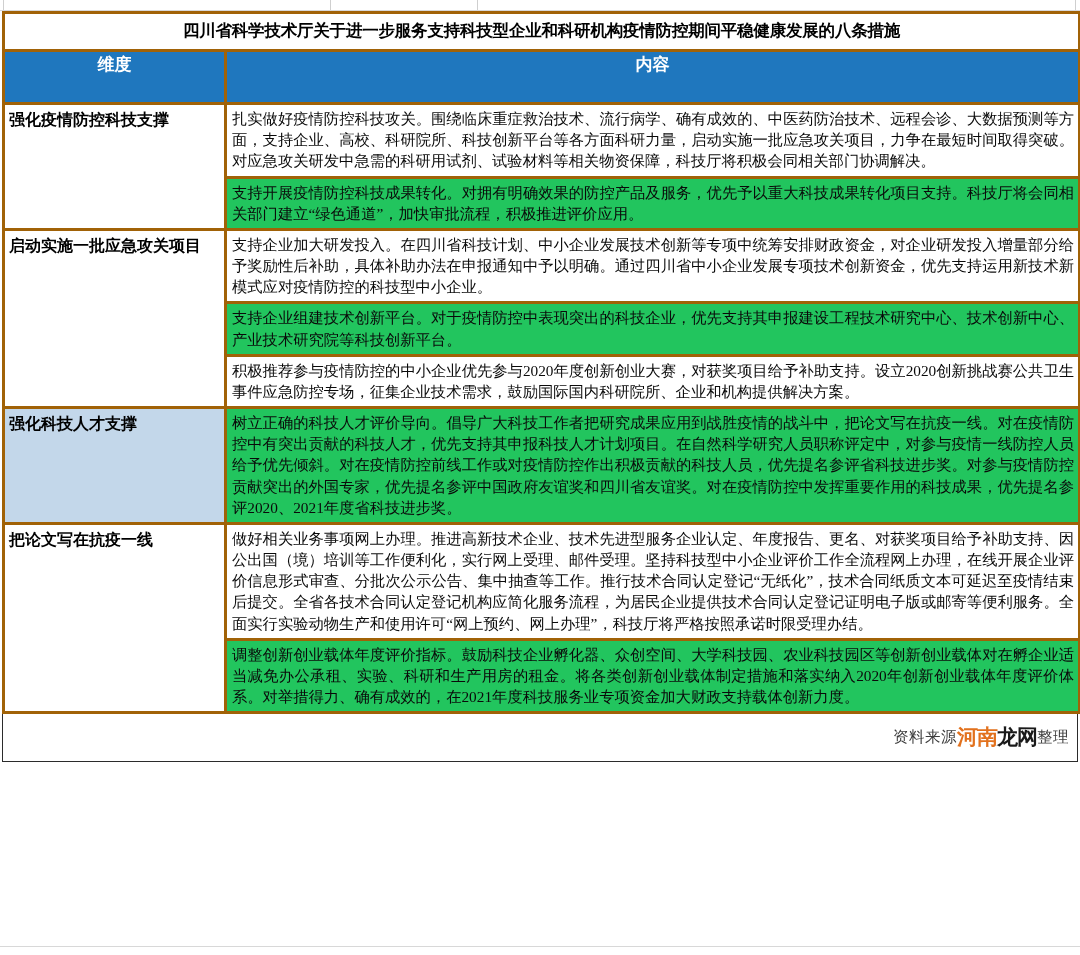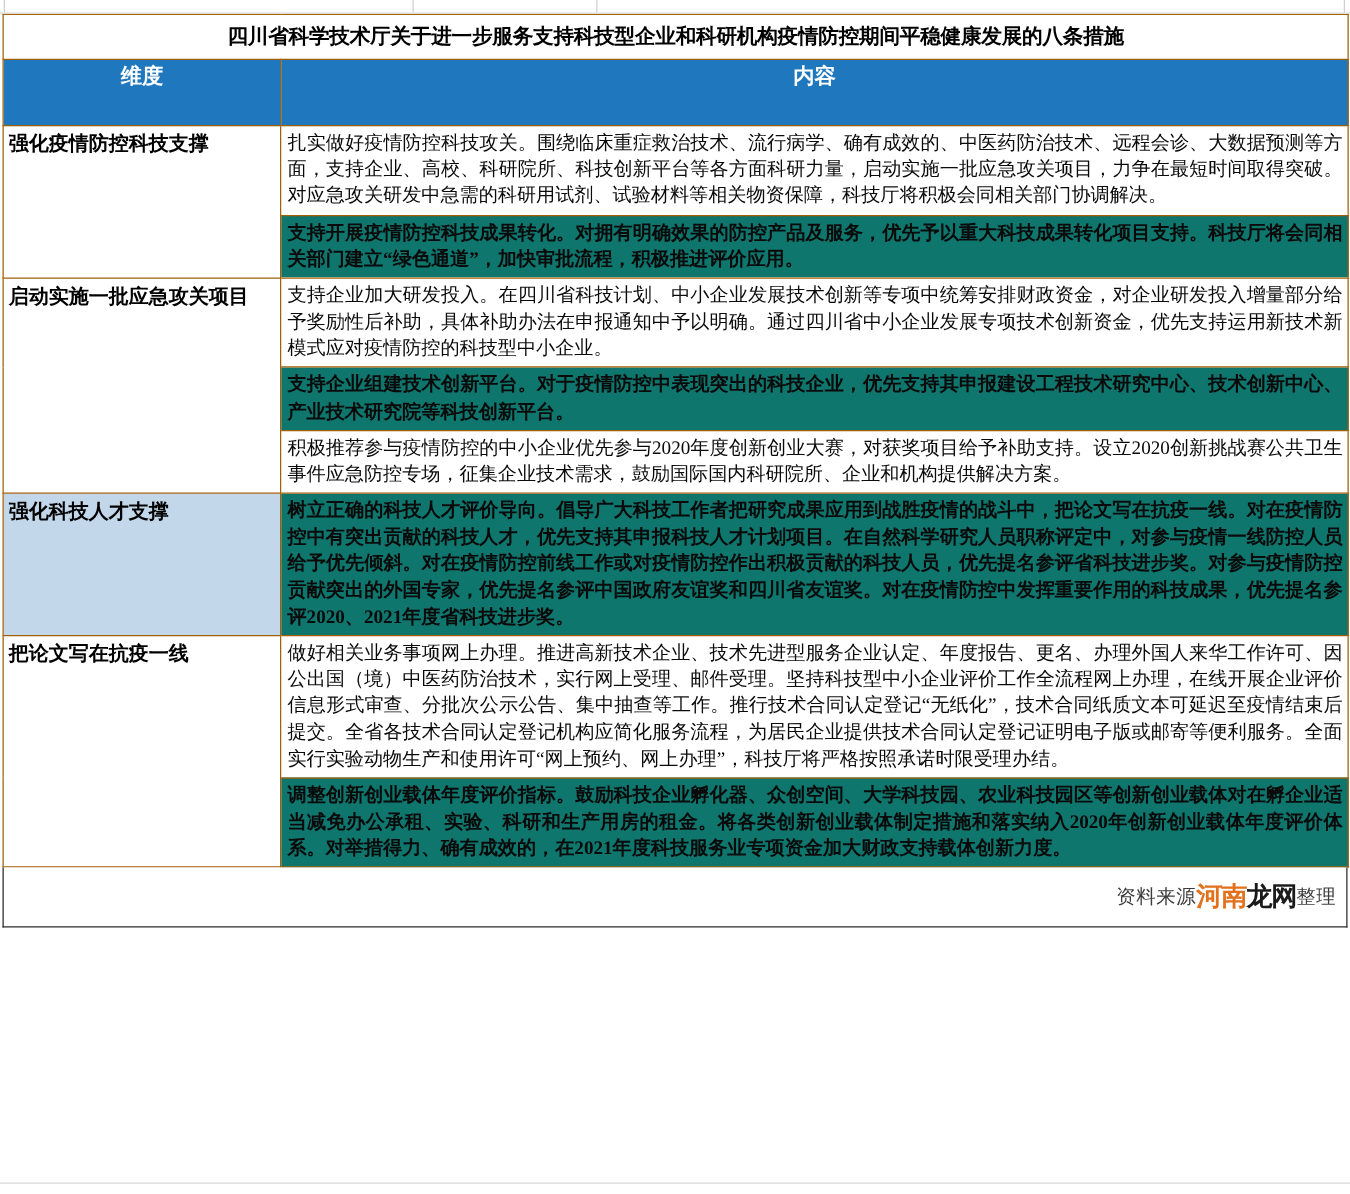--- a/index.html
+++ b/index.html
@@ -39,21 +39,21 @@
   }
 
   table.measures {
     border-collapse: collapse;
     width: 1076px;
     margin-left: 2px;
     table-layout: fixed;
   }
 
   table.measures td, table.measures th {
-    border: 1px solid #a16207;
+    border: 3px solid #a16207;
     vertical-align: top;
     box-sizing: border-box;
   }
 
   
   .title-cell {
     background: #ffffff;
     text-align: center;
     font-weight: bold;
     font-size: 16.5px;
@@ -94,21 +94,21 @@
   
   .content {
     font-size: 15.3px;
     line-height: 1.385;
     color: #0a0a0a;
     padding: 3px 4px 4px 5px;
     background: #ffffff;
     text-align: justify;
     text-justify: inter-ideograph;
   }
-  .content.shaded { background: #0f766e; font-weight: bold; }
+  .content.shaded { background: #22c55e; }
 
   
   .footer-wrap {
     width: 1076px;
     margin-left: 2px;
     position: relative;
     height: 48px;
     border-left: 1px solid #2b2b2b;
     border-right: 1px solid #2b2b2b;
     border-bottom: 1px solid #2b2b2b;
@@ -190,21 +190,21 @@
         <td class="content">积极推荐参与疫情防控的中小企业优先参与2020年度创新创业大赛，对获奖项目给予补助支持。设立2020创新挑战赛公共卫生事件应急防控专场，征集企业技术需求，鼓励国际国内科研院所、企业和机构提供解决方案。</td>
       </tr>
 
       <tr>
         <td class="dim shaded">强化科技人才支撑</td>
         <td class="content shaded">树立正确的科技人才评价导向。倡导广大科技工作者把研究成果应用到战胜疫情的战斗中，把论文写在抗疫一线。对在疫情防控中有突出贡献的科技人才，优先支持其申报科技人才计划项目。在自然科学研究人员职称评定中，对参与疫情一线防控人员给予优先倾斜。对在疫情防控前线工作或对疫情防控作出积极贡献的科技人员，优先提名参评省科技进步奖。对参与疫情防控贡献突出的外国专家，优先提名参评中国政府友谊奖和四川省友谊奖。对在疫情防控中发挥重要作用的科技成果，优先提名参评2020、2021年度省科技进步奖。</td>
       </tr>
 
       <tr>
         <td class="dim" rowspan="2">把论文写在抗疫一线</td>
-        <td class="content">做好相关业务事项网上办理。推进高新技术企业、技术先进型服务企业认定、年度报告、更名、办理外国人来华工作许可、因公出国（境）中医药防治技术，实行网上受理、邮件受理。坚持科技型中小企业评价工作全流程网上办理，在线开展企业评价信息形式审查、分批次公示公告、集中抽查等工作。推行技术合同认定登记“无纸化”，技术合同纸质文本可延迟至疫情结束后提交。全省各技术合同认定登记机构应简化服务流程，为居民企业提供技术合同认定登记证明电子版或邮寄等便利服务。全面实行实验动物生产和使用许可“网上预约、网上办理”，科技厅将严格按照承诺时限受理办结。</td>
+        <td class="content">做好相关业务事项网上办理。推进高新技术企业、技术先进型服务企业认定、年度报告、更名、对获奖项目给予补助支持、因公出国（境）培训等工作便利化，实行网上受理、邮件受理。坚持科技型中小企业评价工作全流程网上办理，在线开展企业评价信息形式审查、分批次公示公告、集中抽查等工作。推行技术合同认定登记“无纸化”，技术合同纸质文本可延迟至疫情结束后提交。全省各技术合同认定登记机构应简化服务流程，为居民企业提供技术合同认定登记证明电子版或邮寄等便利服务。全面实行实验动物生产和使用许可“网上预约、网上办理”，科技厅将严格按照承诺时限受理办结。</td>
       </tr>
       <tr>
         <td class="content shaded">调整创新创业载体年度评价指标。鼓励科技企业孵化器、众创空间、大学科技园、农业科技园区等创新创业载体对在孵企业适当减免办公承租、实验、科研和生产用房的租金。将各类创新创业载体制定措施和落实纳入2020年创新创业载体年度评价体系。对举措得力、确有成效的，在2021年度科技服务业专项资金加大财政支持载体创新力度。</td>
       </tr>
     </tbody>
   </table>
 
   <div class="footer-wrap">
     <div class="source-line"><span>资料来源</span><span class="wm wm-orange">河南</span><span class="wm wm-dark">龙网</span><span>整理</span></div>
   </div>

